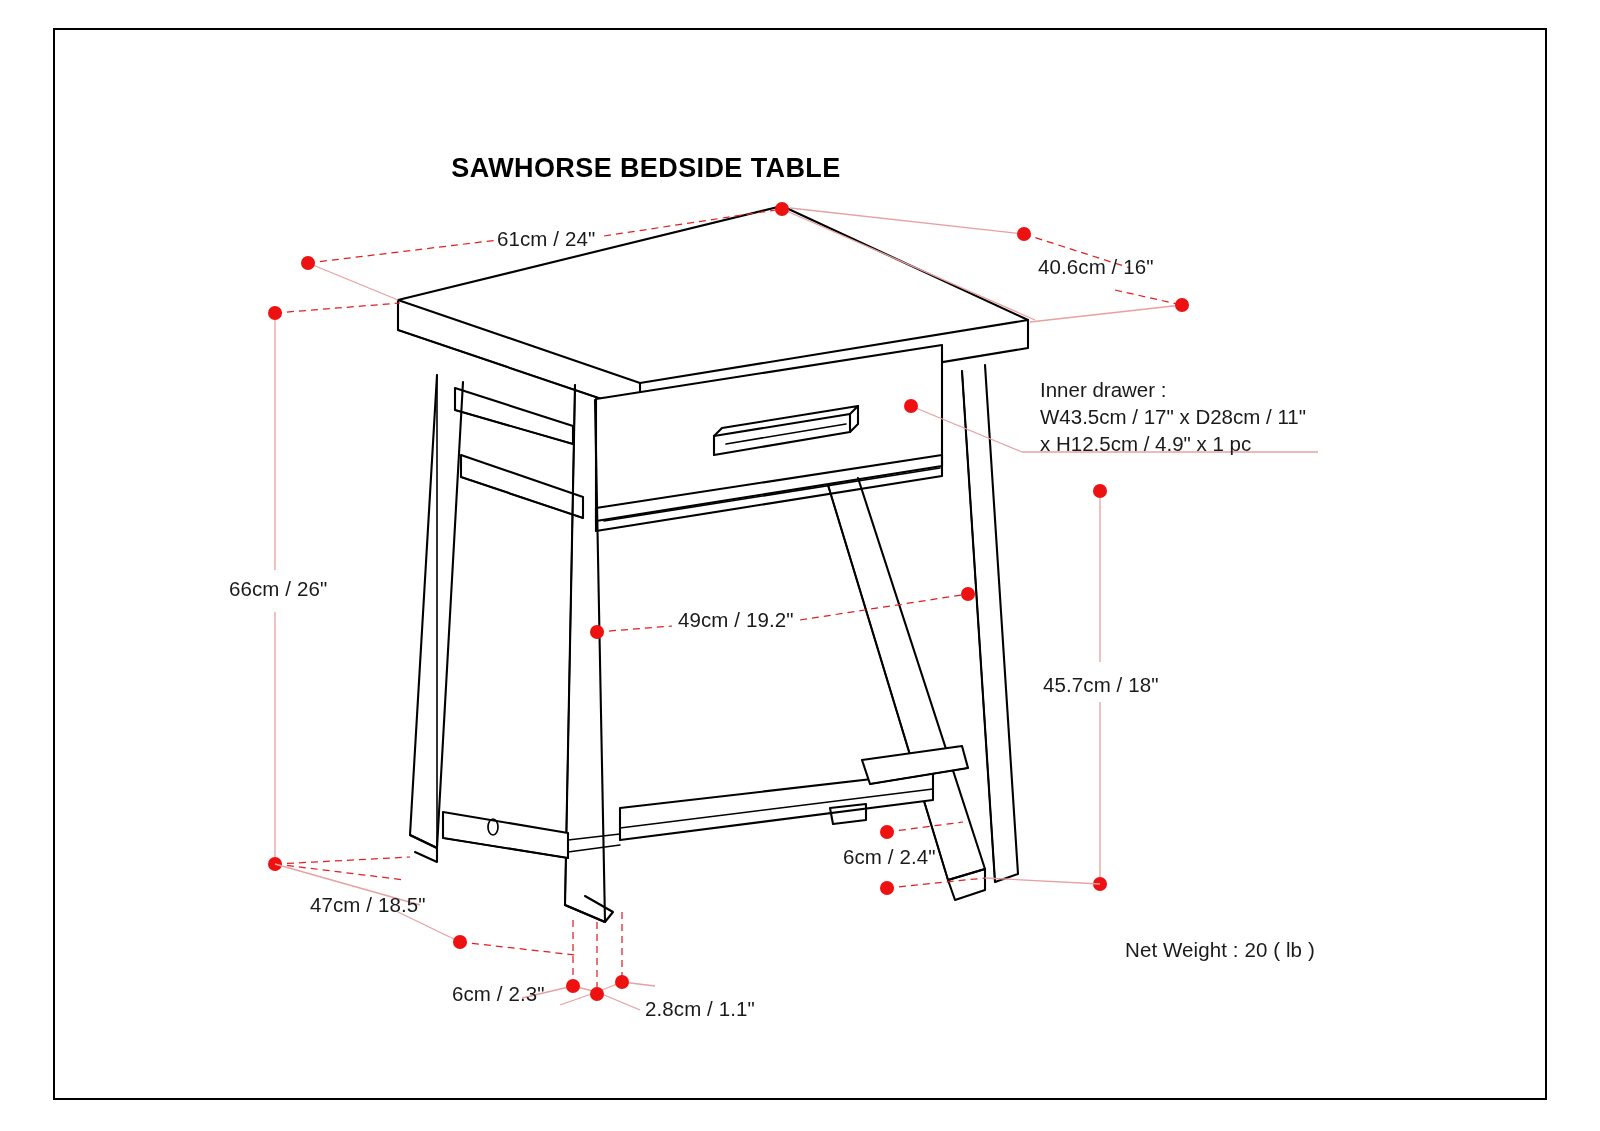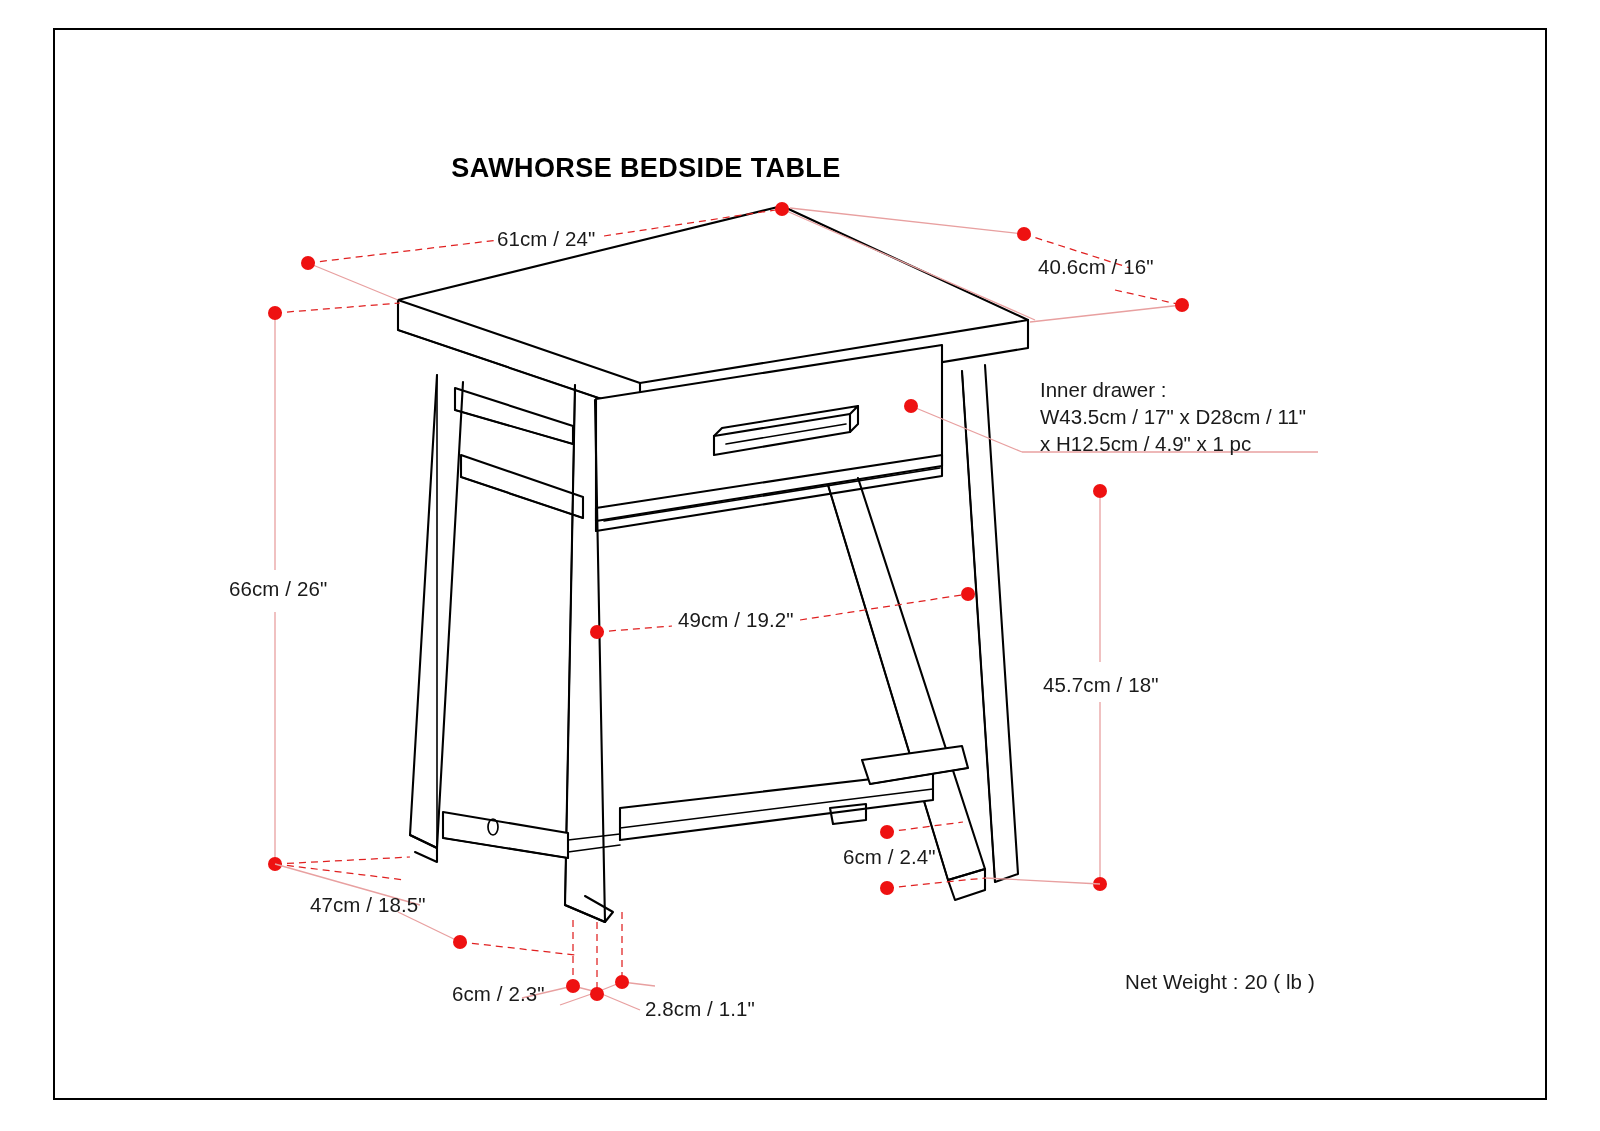--- a/index.html
+++ b/index.html
@@ -221,15 +221,15 @@
   <div class="lbl" style="left:1043px;top:673px;">45.7cm / 18"</div>
 
   <div class="lbl" style="left:843px;top:845px;">6cm / 2.4"</div>
 
   <div class="lbl" style="left:310px;top:893px;">47cm / 18.5"</div>
 
   <div class="lbl" style="left:452px;top:982px;">6cm / 2.3"</div>
 
   <div class="lbl" style="left:645px;top:997px;">2.8cm / 1.1"</div>
 
-  <div class="lbl" style="left:1125px;top:938px;margin-top:32px;">Net Weight : 20 ( lb )</div>
+  <div class="lbl" style="left:1125px;top:938px;">Net Weight : 20 ( lb )</div>
 
 </div>
 
 </body></html>

